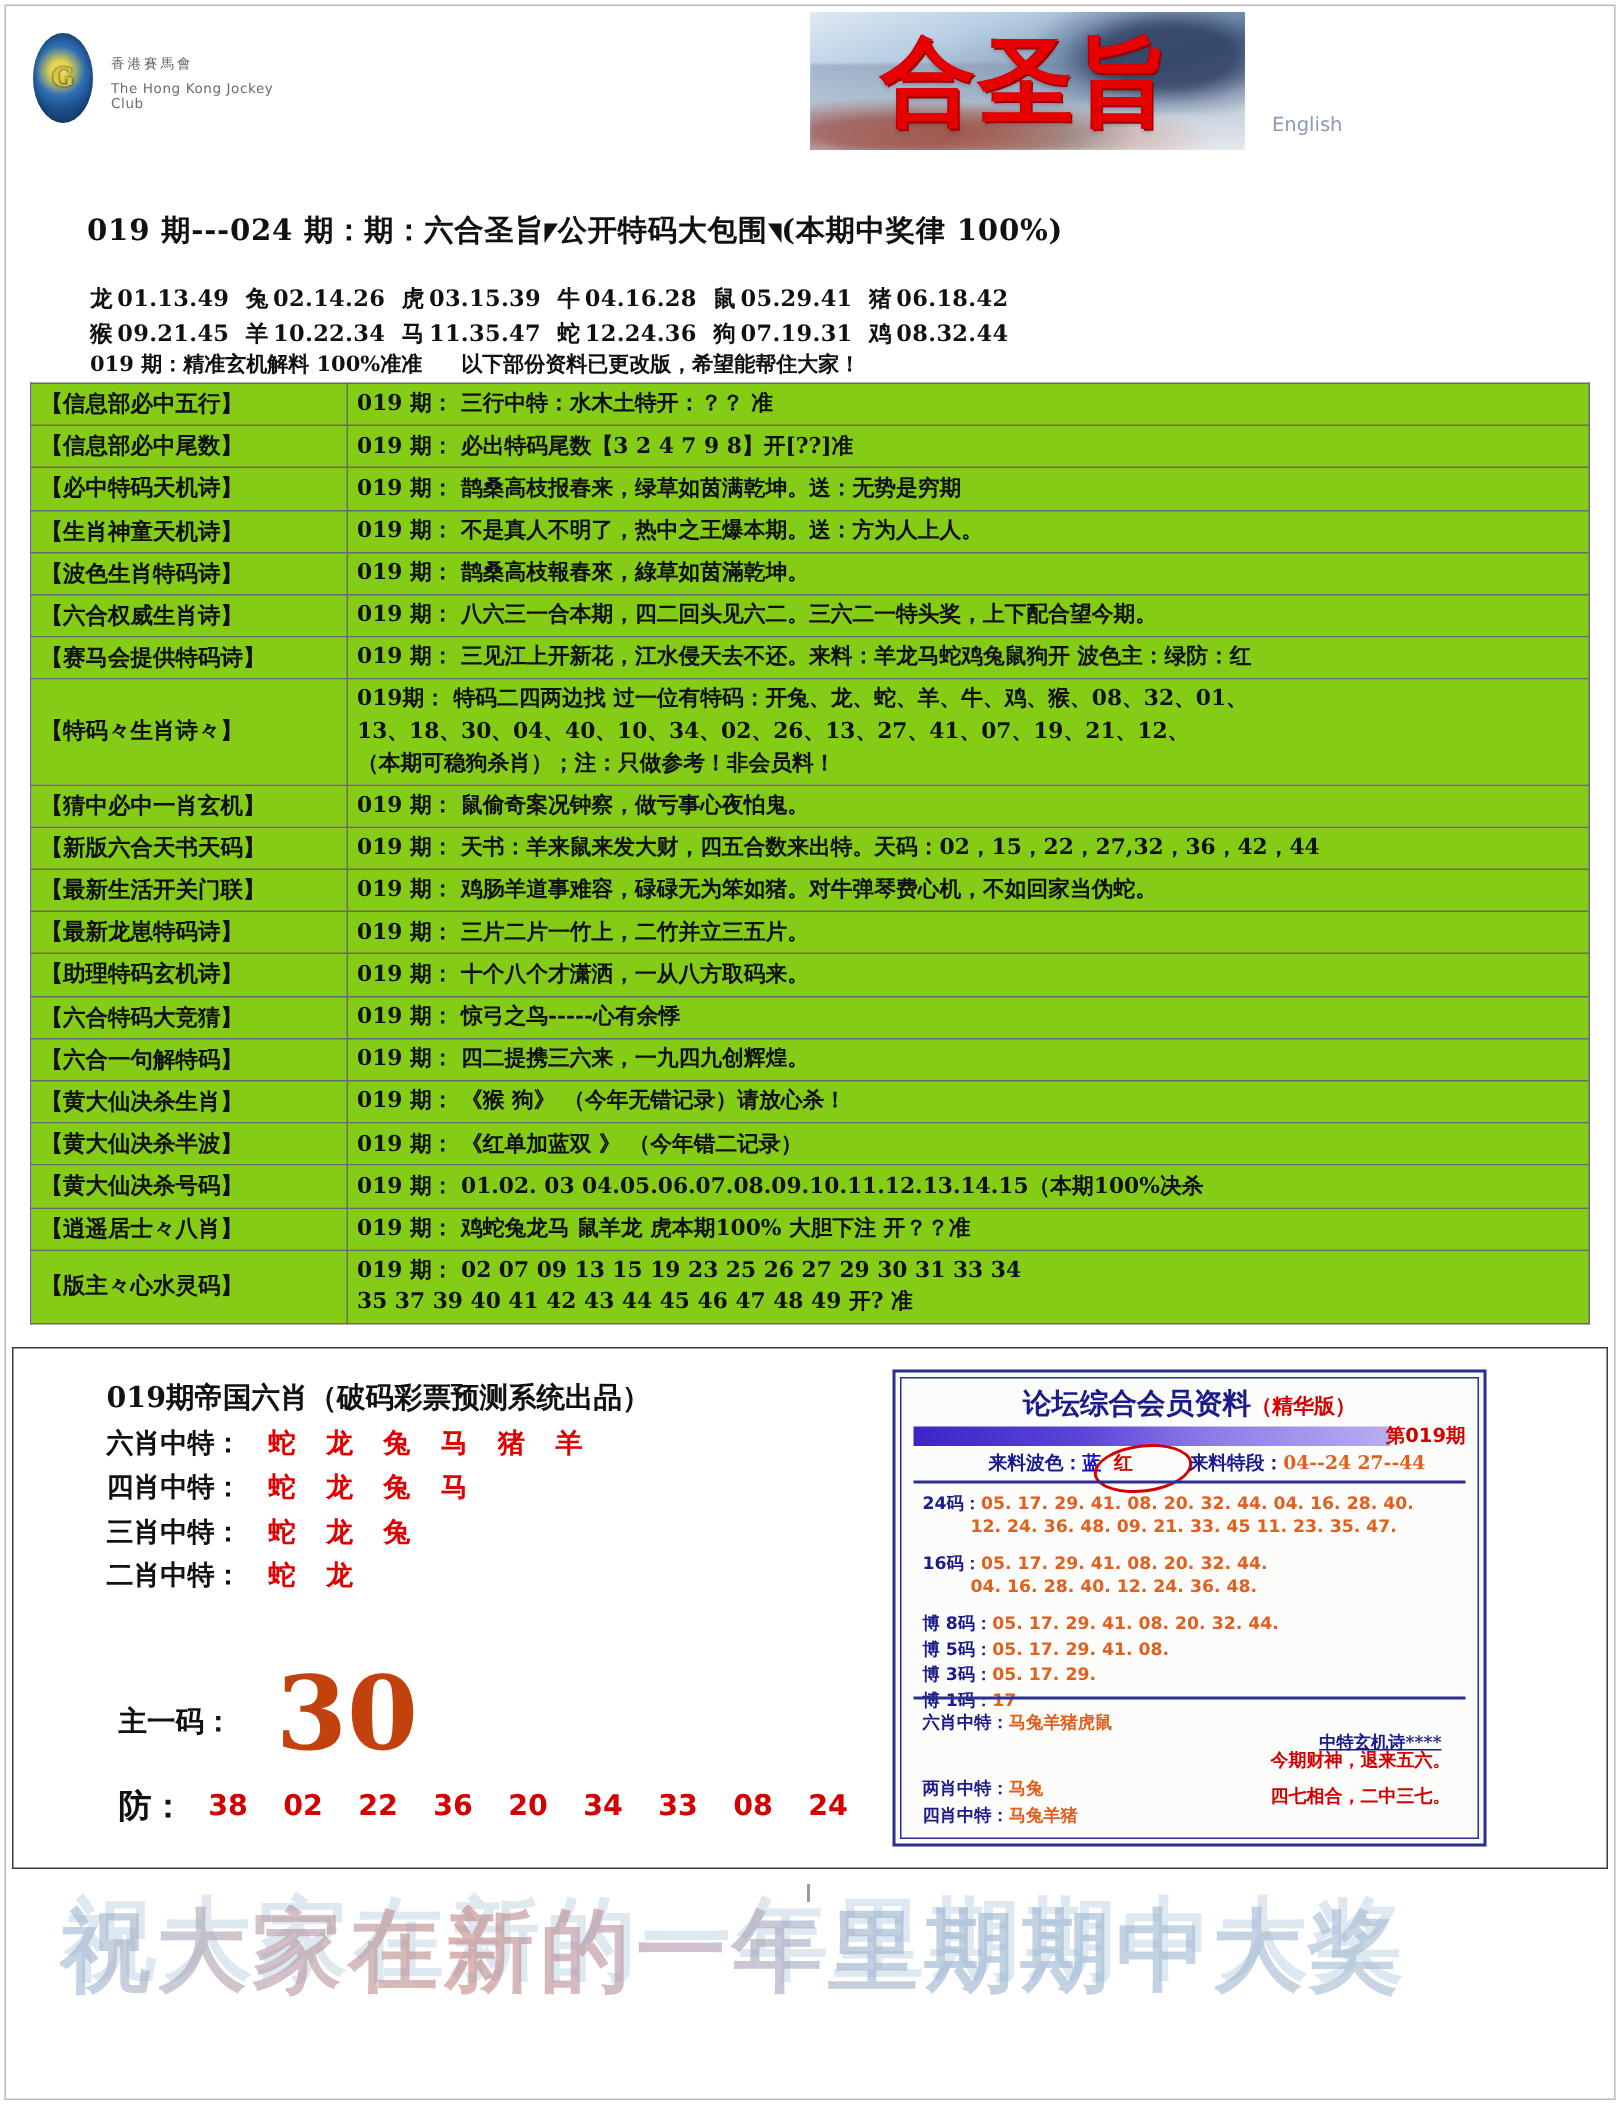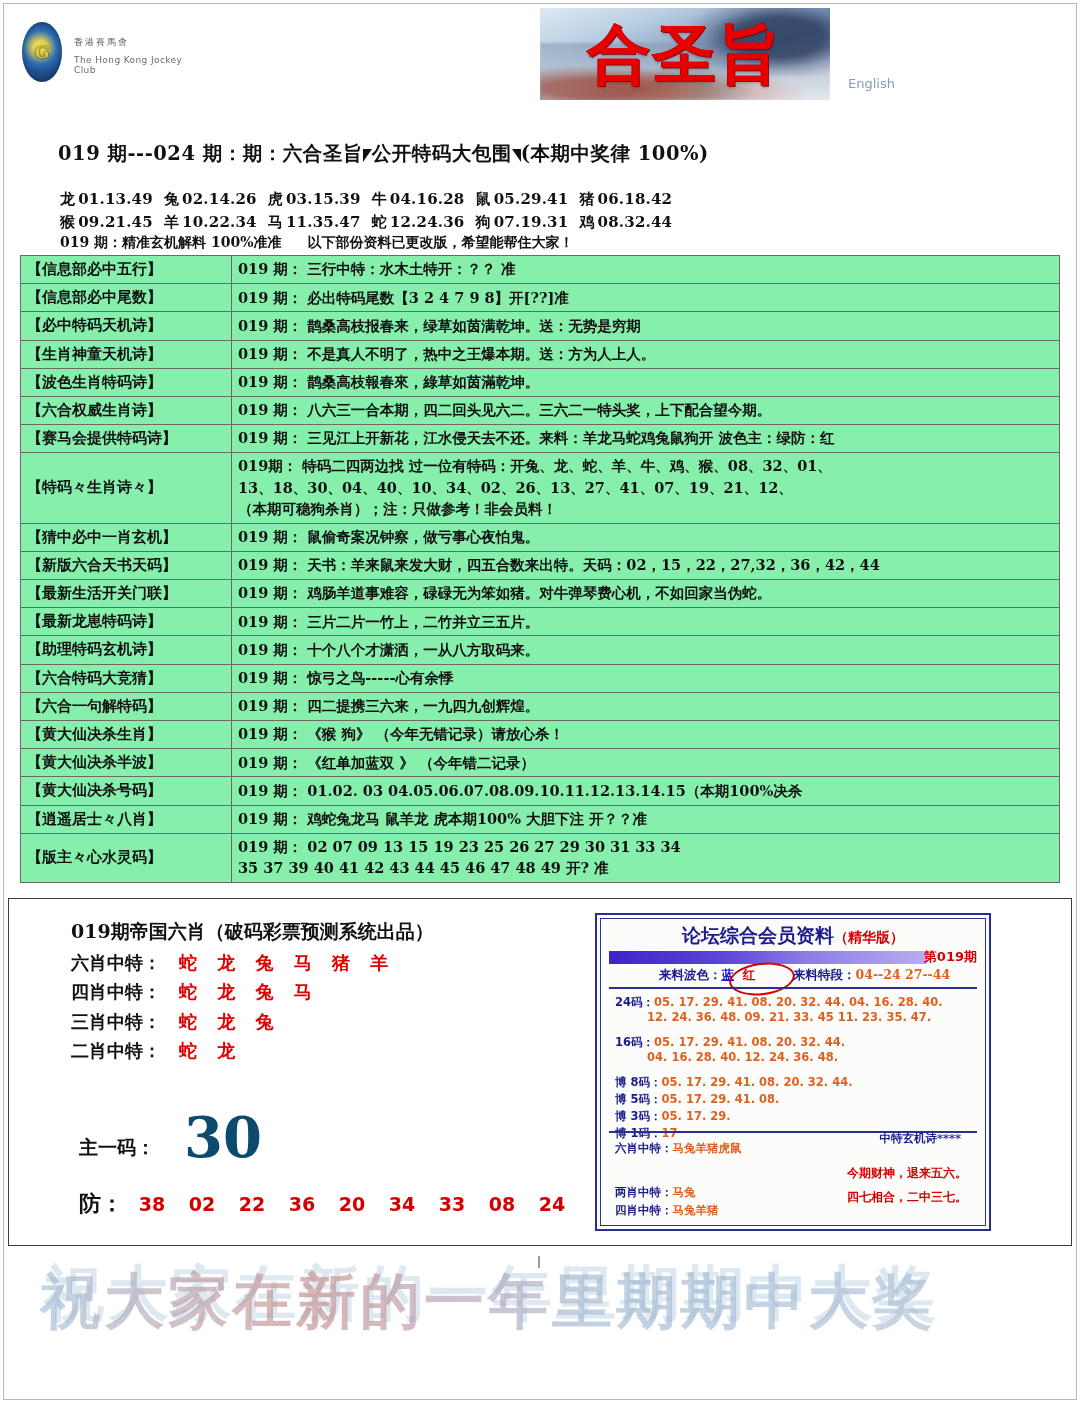--- a/index.html
+++ b/index.html
@@ -95,21 +95,21 @@
     border-collapse:collapse;table-layout:fixed;
     border:1px solid #4a4a4a;
   }
   .main-table td{
     border:1px solid #6a6a6a;
     padding:2px 4px 3px 6px;
     vertical-align:middle;
     font-family:"DejaVu Serif","Liberation Serif",serif;
     font-size:14.5px;font-weight:bold;color:#111;
     line-height:1.48;
-    background:#86efac;
+    background:#84cc16;
   }
   .main-table td.label{width:200px;text-align:left;white-space:nowrap;font-size:15px;}
   .main-table td.val{font-size:14.5px;}
   .per{margin-right:5px;}
   .red{color:#e00000;}
   .val-multi{line-height:1.62;}
 
   
   .lower-box{
     position:absolute;left:8px;top:898px;width:1064px;height:348px;
@@ -120,21 +120,21 @@
     font-family:"DejaVu Serif","Liberation Serif",serif;
   }
   .xiao-list{position:absolute;left:62px;top:52px;}
   .xiao-row{font-size:18px;font-weight:bold;color:#111;margin-bottom:4.5px;
      font-family:"DejaVu Serif","Liberation Serif",serif;line-height:1.38;}
   .xiao-row .lbl{display:inline-block;min-width:108px;}
   .xiao-row .vals{color:#e00000;letter-spacing:7px;}
 
   .zhu-row{position:absolute;left:70px;top:236px;font-size:19px;font-weight:bold;
      color:#111;font-family:"DejaVu Serif","Liberation Serif",serif;}
-  .zhu-num{position:absolute;left:175px;top:210px;font-size:56px;font-weight:bold;color:#0c4a6e;
+  .zhu-num{position:absolute;left:175px;top:210px;font-size:68px;font-weight:bold;color:#c2410c;
      font-family:"DejaVu Serif","Liberation Serif",serif;line-height:1;}
   .fang-row{position:absolute;left:70px;top:290px;font-size:22px;font-weight:bold;color:#111;
      font-family:"DejaVu Serif","Liberation Serif",serif;}
   .fang-nums{position:absolute;left:118px;top:294px;color:#d40000;font-size:19px;font-weight:bold;
      font-family:"DejaVu Sans","Liberation Sans",sans-serif;}
   .fang-nums span{display:inline-block;width:50px;text-align:center;}
 
   
   .forum{
     position:absolute;left:586px;top:14px;width:396px;height:318px;
@@ -373,21 +373,21 @@
         </div>
 
       <div class="hr-blue" style="top:216px;width:368px;"></div>
 
       <div id="forum-xiao">
           <div class="xz-row" style="left: 18px; top: 226px;"><span class="k">六肖中特：</span><span class="v">马兔羊猪虎鼠</span></div>
           <div class="xz-row" style="left: 18px; top: 248px; margin-top: 40px;"><span class="k">四肖中特：</span><span class="v">马兔羊猪</span></div>
           <div class="xz-row" style="left: 18px; top: 270px;"><span class="k">两肖中特：</span><span class="v">马兔</span></div>
         </div>
 
-      <div class="poem-title" style="top:216px;">中特玄机诗****</div>
+      <div class="poem-title" style="top:239px;text-decoration:underline;">中特玄机诗****</div>
       <div class="poem-line" style="top:250px;">今期财神，退来五六。</div>
       <div class="poem-line" style="top:274px;">四七相合，二中三七。</div>
     </div>
   </div>
 
   <div class="tick"></div>
   <div class="wish-ghost">祝大家在新的一年里期期中大奖</div>
   <div class="wish">祝大家在新的一年里期期中大奖</div>
 
 </div>

